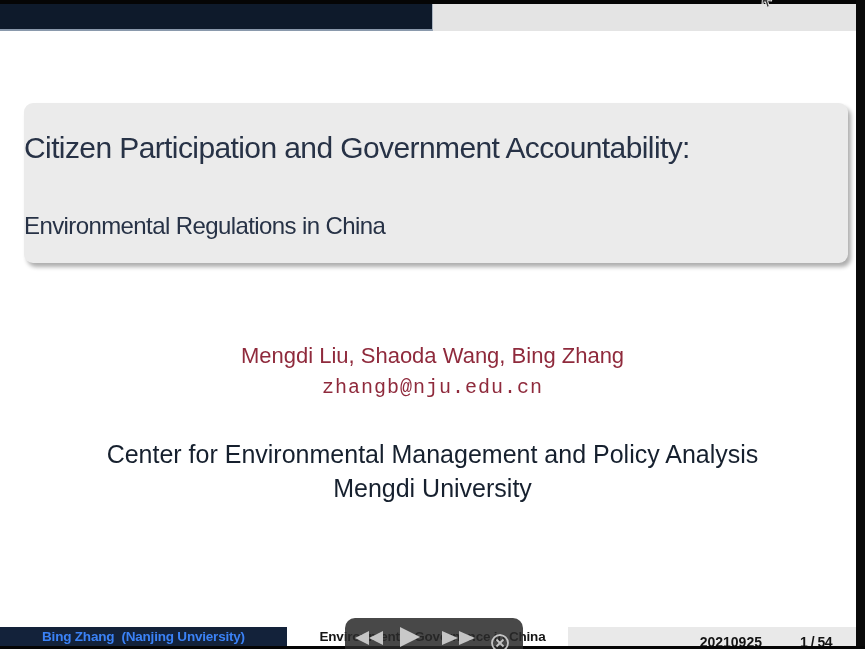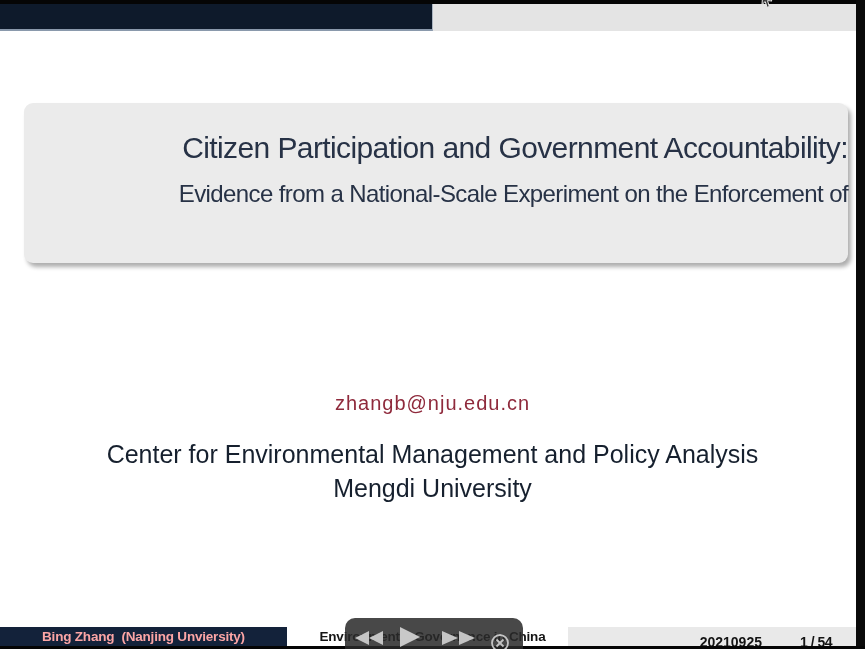--- a/index.html
+++ b/index.html
@@ -12,41 +12,41 @@
   .hdr-navy{position:absolute;left:0;top:4px;width:433px;height:27px;background:#0e1a2b;border-bottom:2px solid #8a99ac;border-right:1px solid #aab4c0;box-sizing:border-box;}
   .hdr-gray{position:absolute;left:433px;top:4px;width:423px;height:27px;background:#e4e4e4;}
   .right-strip{position:absolute;left:856px;top:0;width:9px;height:649px;background:#0a0a0a;}
   .cursor{position:absolute;left:761px;top:-4px;width:14px;height:16px;}
   
   .title-box{
     position:absolute;left:24px;top:103px;width:824px;height:160px;
     background:#ebebeb;border-radius:9px;box-shadow:3px 4px 4px rgba(0,0,0,0.32);
   }
   .title-line{
-    position:absolute;left:24px;width:824px;text-align:right;
+    position:absolute;left:24px;width:824px;text-align:left;
     color:#273246;letter-spacing:-0.6px;
   }
   .t1{top:131px;font-size:30px;line-height:34px;}
   .t2{top:179px;font-size:24px;line-height:30px;}
   .t3{top:211px;font-size:24px;line-height:30px;}
   
   .auth{position:absolute;left:0;width:865px;text-align:center;color:#8f2a3c;}
   .a1{top:311px;font-size:22px;}
   .a2{top:343px;font-size:22px;}
-  .email{top:376px;font-size:20px;font-family:Liberation Sans, sans-serif;letter-spacing:1px;margin-top:16px;}
+  .email{top:376px;font-size:20px;font-family:Liberation Mono, monospace;letter-spacing:1px;}
   
   .inst{position:absolute;left:0;width:865px;text-align:center;color:#16202e;font-size:25px;}
   .i1{top:440px;}
   .i2{top:474px;}
   
   .foot-navy{
     position:absolute;left:0;top:627px;width:287px;height:19px;background:#13223a;
     display:flex;align-items:center;justify-content:center;
   }
-  .foot-navy span{color:#fca5a5;font-size:13.5px;font-weight:bold;white-space:pre;letter-spacing:-0.2px;}
+  .foot-navy span{color:#3b82f6;font-size:13.5px;font-weight:bold;white-space:pre;letter-spacing:-0.2px;}
   .foot-mid{
     position:absolute;left:0;top:629px;width:865px;text-align:center;
     color:#141414;font-size:13.5px;font-weight:bold;letter-spacing:-0.2px;
   }
   .foot-gray{
     position:absolute;left:568px;top:627px;width:288px;height:30px;background:#e9e9e9;
     display:flex;align-items:center;justify-content:flex-end;
     color:#141414;font-size:14px;font-weight:bold;
   }
   .foot-gray .date{margin-right:38px;}
@@ -71,22 +71,23 @@
   <div class="right-strip"></div>
 
   <div class="cursor">
     <svg width="14" height="16" viewBox="0 0 14 16">
       <polygon points="2,-6 11,5 6.5,4.6 8.3,10.5 6.1,11.3 4.2,5.5 1,8.6" fill="#3a3a3a" stroke="#e8e8e8" stroke-width="1"></polygon>
     </svg>
   </div>
 
   <div class="title-box"></div>
   <div class="title-line t1">Citizen Participation and Government Accountability:</div>
-  <div class="title-line t2">Evidence from a National-Scale Experiment on the Enforcement of</div>
+  <div class="title-line t3">Environmental Regulations in China</div>
 
+  <div class="auth a2">Mengdi Liu, Shaoda Wang, Bing Zhang</div>
   <div class="auth email">zhangb@nju.edu.cn</div>
 
   <div class="inst i1">Center for Environmental Management and Policy Analysis</div>
   <div class="inst i2">Mengdi University</div>
 
   <div class="foot-mid">Environmental Governance in China</div>
   <div class="foot-navy">
     <span>Bing Zhang  (Nanjing Unviersity)</span>
   </div>
   <div class="foot-gray">

